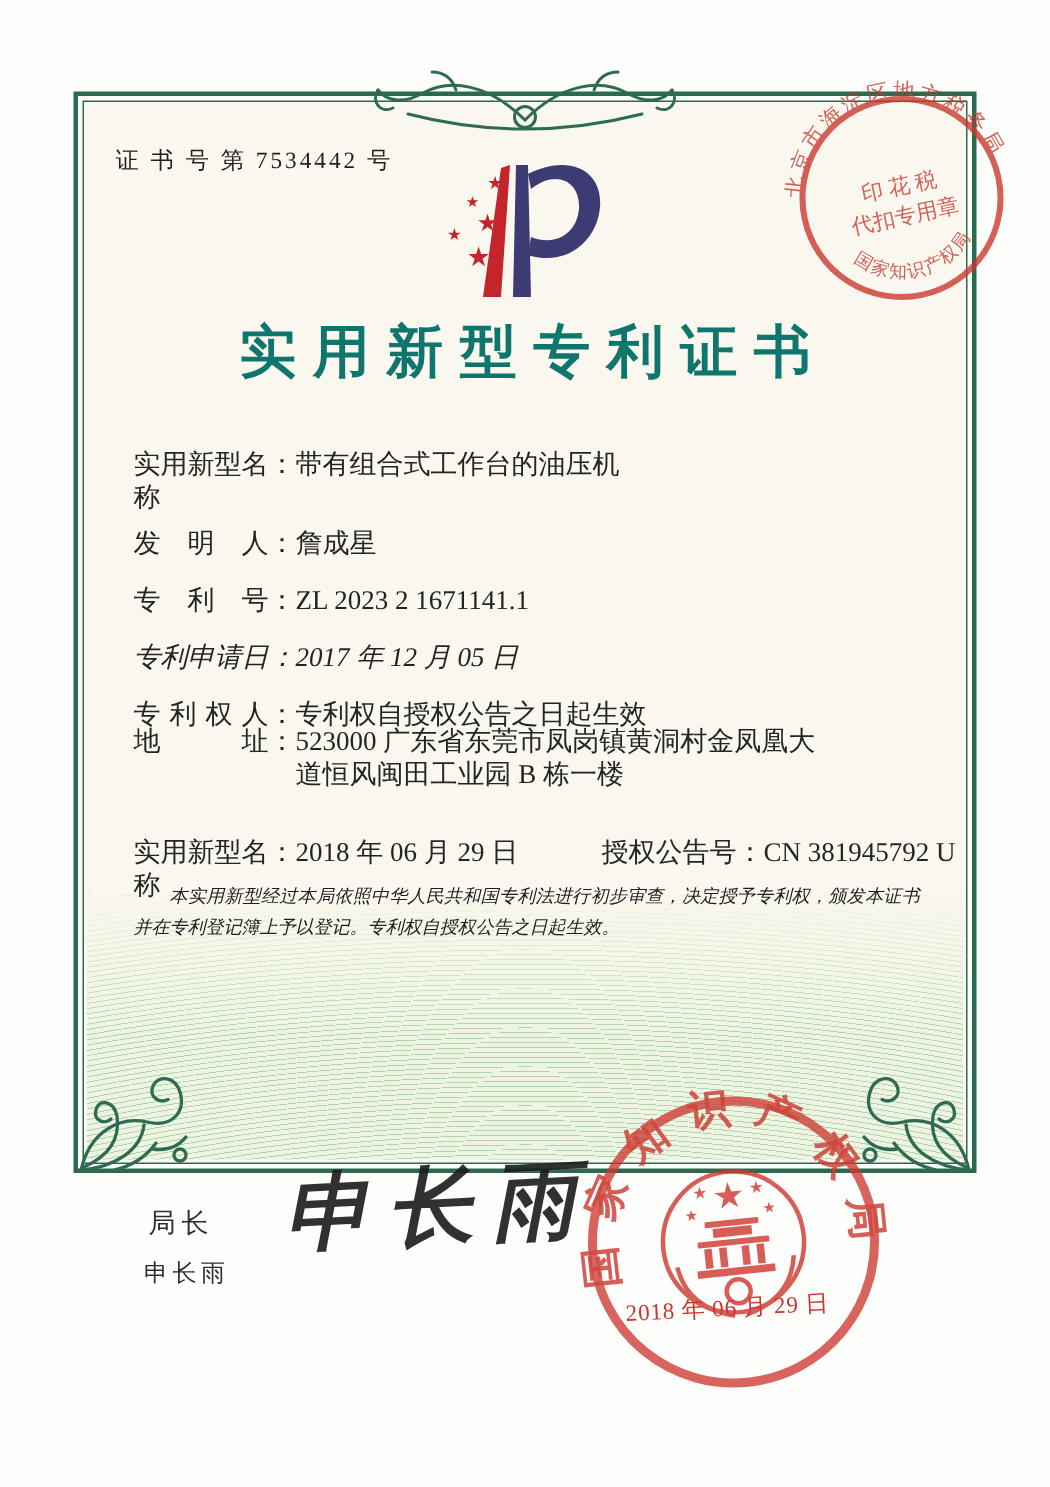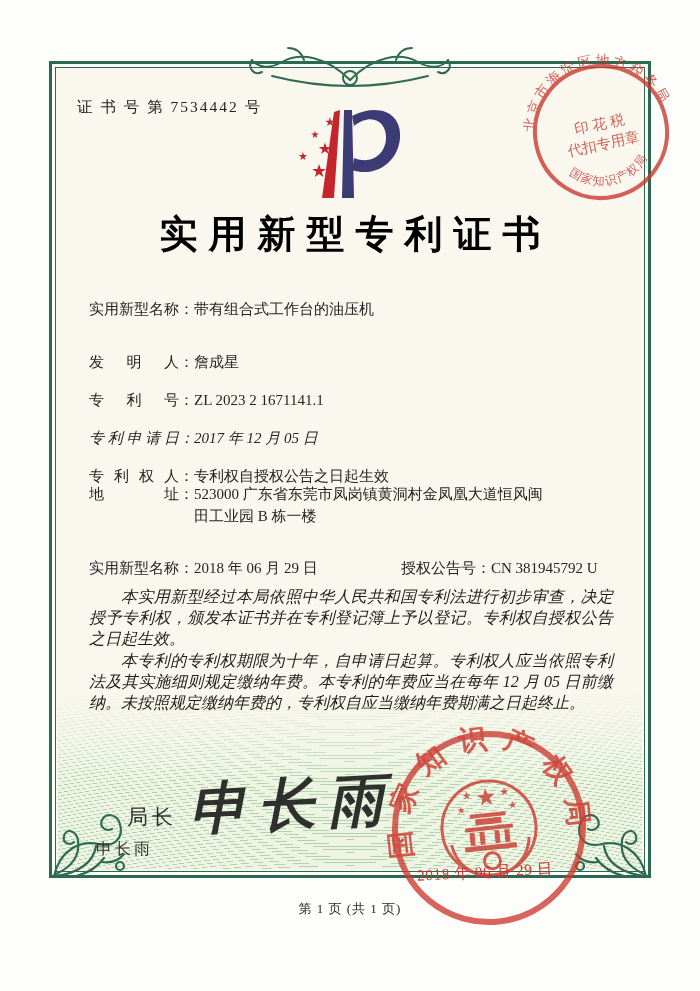--- a/index.html
+++ b/index.html
@@ -1,21 +1,21 @@
 <!DOCTYPE html>
 <html><head>
 <meta charset="utf-8">
 <style>
   * { box-sizing: border-box; margin: 0; padding: 0; }
   body { background:#ffffff; font-family:"Liberation Serif","DejaVu Serif",serif; }
   .photo { position:relative; width:700px; height:991px; background:#fdfdfb; overflow:hidden; }
 
   
   .cert {
-    position:absolute; left:55px; top:67px; width:590px; height:805px;
+    position:absolute; left:55px; top:67px; width:590px; height:709px;
     background:#faf7ee;
     border:1px solid #2c6a50;
     outline:3px solid #2c6a50;
     outline-offset:3px;
   }
 
   
   .band {
     position:absolute; left:2px; right:2px; bottom:2px; height:176px;
     background-color:#edf5e2;
@@ -27,40 +27,40 @@
 
   .orn { position:absolute; color:#2e6b52; }
   .orn-top { left:50%; top:-28px; transform:translateX(-50%); }
   .orn-bl { left:-10px; bottom:-12px; }
   .orn-br { right:-10px; bottom:-12px; transform:scaleX(-1); }
 
   
   .cert-no { position:absolute; left:21px; top:29px; font-size:15.5px; letter-spacing:2px; color:#1f1f1f; }
   .logo { position:absolute; left:50%; top:34px; transform:translateX(-50%); }
   .title { position:absolute; left:0; right:0; top:141px; text-align:center;
-           font-size:38px; font-weight:600; letter-spacing:11px; color:#000000; text-indent:11px; }
-
-  
-  .row { position:absolute; left:33px; right:30px; font-size:15px; color:#242424; line-height:22px; }
+           font-size:38px; font-weight:600; letter-spacing:11px; color:#0f766e; text-indent:11px; }
+
+  
+  .row { position:absolute; left:33px; right:30px; font-size:18px; color:#242424; line-height:22px; }
   .lab { display:inline-block; width:90px; text-align:justify; text-align-last:justify; vertical-align:top; }
   .val { vertical-align:top; }
   .val-block { display:inline-block; max-width:362px; vertical-align:top; }
   .r-name     { top:230px; } .r-inventor { top:283px; } .r-patno { top:321px; }
   .r-appdate  { top:359px;font-style:italic; } .r-patentee { top:397px; } .r-addr  { top:415px; }
   .r-grant    { top:489px; }
   .grant-no { position:absolute; left:312px; top:0; white-space:nowrap; }
 
   
   .paras { position:absolute; left:33px; right:31px; top:519px; }
-  .paras p { font-size:16px; line-height:20.8px; text-indent:2em; text-align:justify;
+  .paras p { font-size:12px; line-height:20.8px; text-indent:2em; text-align:justify;
              color:#1d1d1d; font-style:italic; margin-bottom:2px; }
 
   
-  .signer-title { position:absolute; left:43px; top:735px; font-size:21px; letter-spacing:4px;
-                  color:#2e2e2e; font-family:"Liberation Sans","DejaVu Sans",sans-serif;margin-left:28px; }
+  .signer-title { position:absolute; left:43px; top:735px; font-size:18px; letter-spacing:4px;
+                  color:#2e2e2e; font-family:"Liberation Sans","DejaVu Sans",sans-serif; }
   .signer-name  { position:absolute; left:40px; top:771px; font-size:16px; letter-spacing:3px;
                   color:#2e2e2e; font-family:"Liberation Sans","DejaVu Sans",sans-serif; }
   .signature { position:absolute; left:133px; top:697px; width:280px; font-size:57px; color:#1c1c1c;
                font-style:italic; font-weight:600; letter-spacing:12px; transform:rotate(-3deg);
                opacity:.9; white-space:nowrap; }
 
   
   .tax-stamp { position:absolute; left:522px; top:53px; opacity:.88; }
   .office-seal { position:absolute; left:328px; top:655px; opacity:.92; }
   .seal-date { position:absolute; left:361px; top:793px; width:180px; font-size:15.5px;
@@ -148,21 +148,20 @@
     <div class="row r-addr">
       <span class="lab">地 址</span><span>：</span><span class="val-block">523000 广东省东莞市凤岗镇黄洞村金凤凰大道恒风闽田工业园 B 栋一楼</span>
     </div>
     <div class="row r-grant">
       <span class="lab">实用新型名称</span><span>：</span><span class="val">2018 年 06 月 29 日</span>
       <span class="grant-no"><span>授权公告号</span><span>：</span><span class="val">CN 381945792 U</span></span>
     </div>
 
     <div class="paras">
       <p>本实用新型经过本局依照中华人民共和国专利法进行初步审查，决定授予专利权，颁发本证书并在专利登记簿上予以登记。专利权自授权公告之日起生效。</p>
-      <p>本专利的专利权期限为十年，自申请日起算。专利权人应当依照专利法及其实施细则规定缴纳年费。本专利的年费应当在每年 12 月 05 日前缴纳。未按照规定缴纳年费的，专利权自应当缴纳年费期满之日起终止。</p>
     </div>
 
     <div class="signer-title">局长</div>
     <div class="signer-name">申长雨</div>
     <div class="signature">申长雨</div>
 
     <svg class="office-seal" width="210" height="210" viewBox="0 0 210 210">
       <defs>
         <path id="sealArc" d="M 37,147 A 80,80 0 1 1 173,147"></path>
       </defs>
@@ -187,21 +186,20 @@
           <rect x="120" y="108" width="5" height="13"></rect>
           <rect x="79" y="122" width="52" height="5"></rect>
           <circle cx="105" cy="138" r="8" fill="none" stroke="#cd3a31" stroke-width="3"></circle>
           <path d="M66,118 q 4,28 35,36" fill="none" stroke="#cd3a31" stroke-width="3"></path>
           <path d="M144,118 q -4,28 -35,36" fill="none" stroke="#cd3a31" stroke-width="3"></path>
         </g>
       </g>
     </svg>
     <div class="seal-date">2018 年 06 月 29 日</div>
 
-    <div class="footer">第 1 页 (共 1 页)</div>
   </div>
 
   <svg class="tax-stamp" width="158" height="158" viewBox="0 0 158 158">
     <defs>
       <path id="taxArcTop" d="M 20,108 A 66,66 0 1 1 138,108"></path>
       <path id="taxArcBottom" d="M 36,110 A 53,53 0 0 0 122,110"></path>
     </defs>
     <g transform="rotate(-12 79 79)" opacity="0.9">
       <circle cx="79" cy="79" r="66" fill="none" stroke="#c9372e" stroke-width="4"></circle>
       <text font-size="14.5" letter-spacing="2" fill="#c9372e">

